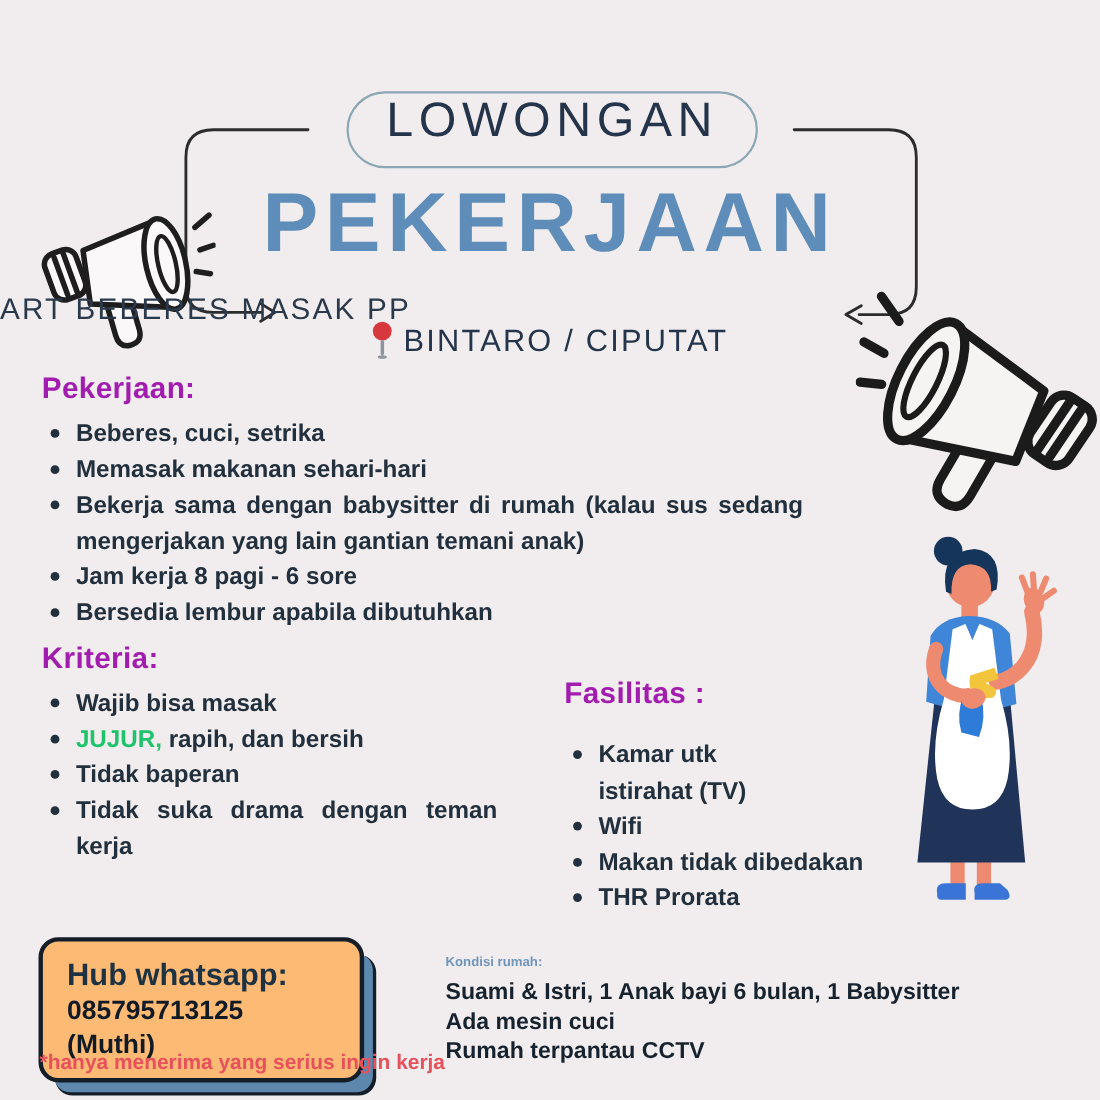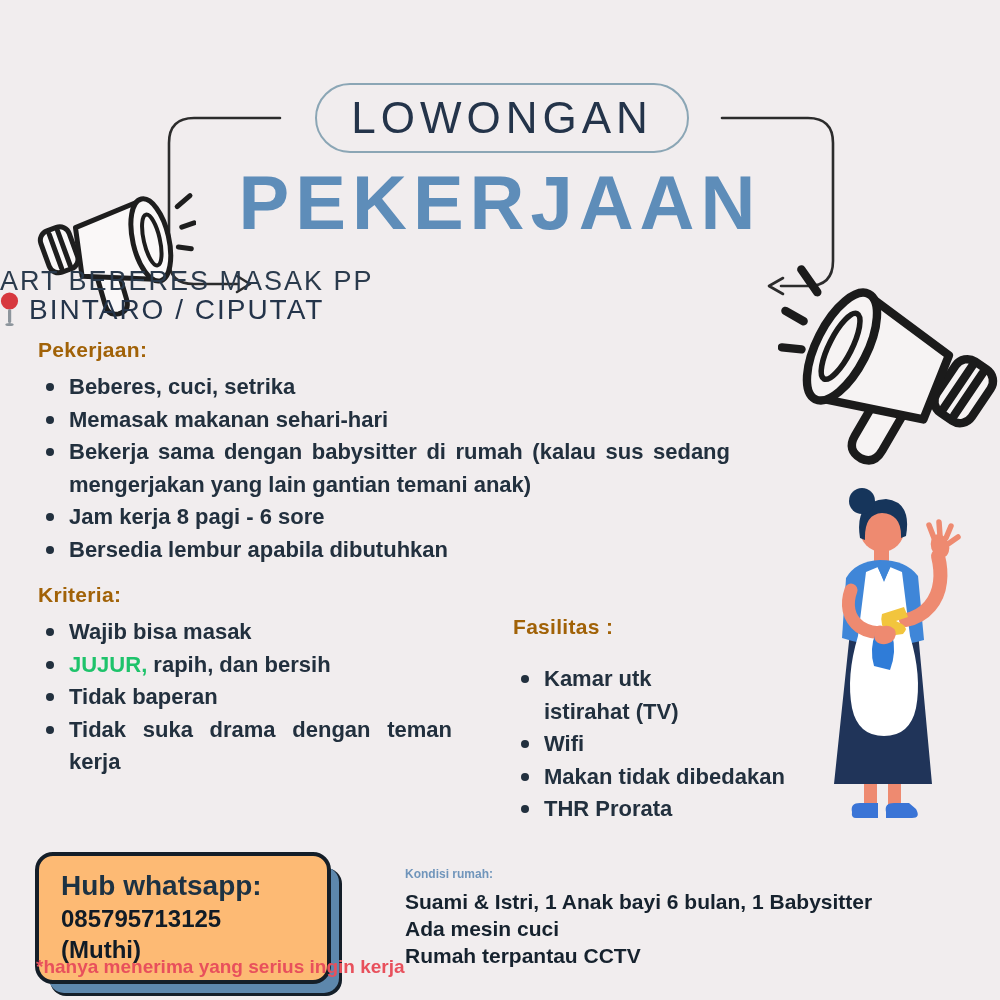--- a/index.html
+++ b/index.html
@@ -10,39 +10,39 @@
     position:relative;
     overflow:hidden;
     color:#22303e;
   }
   .abs { position:absolute; }
 
   
   .badge {
     left:315px; top:83px; width:374px; height:70px;
     border:2.5px solid #8ba6b5; border-radius:40px;
-    display:flex; align-items:center; justify-content:center;
+    display:flex; align-items:flex-start; justify-content:center;
     font-size:44px; font-weight:500; letter-spacing:5px; color:#24344a;
   }
   .title {
     left:0; top:159px; width:1000px; text-align:center;
     font-size:76px; font-weight:800; letter-spacing:6px; color:#5e8db9;
   }
   .subtitle {
     left:0; top:266px; width:1000px; 
     font-size:27px; font-weight:500; letter-spacing:2px; color:#2a3a4c;
   }
   .location {
     left:0; top:292px; width:1000px;
-    display:flex; align-items:center; justify-content:flex-start; gap:9px;
+    display:flex; align-items:center; justify-content:center; gap:9px;
     font-size:28px; font-weight:500; letter-spacing:2px; color:#24344a;
   }
 
   
-  .heading { font-size:21px; font-weight:800; color:#a16207; letter-spacing:0.3px; }
+  .heading { font-size:27px; font-weight:800; color:#a21caf; letter-spacing:0.3px; }
   ul { list-style:none; }
   li.b {
     position:relative; padding-left:31px;
     font-size:22px; font-weight:700; line-height:32.5px; color:#22303e;
   }
   li.b::before {
     content:""; position:absolute; left:8px; top:12px;
     width:8px; height:8px; border-radius:50%; background:#22303e;
   }
   li.just { text-align:justify; }

